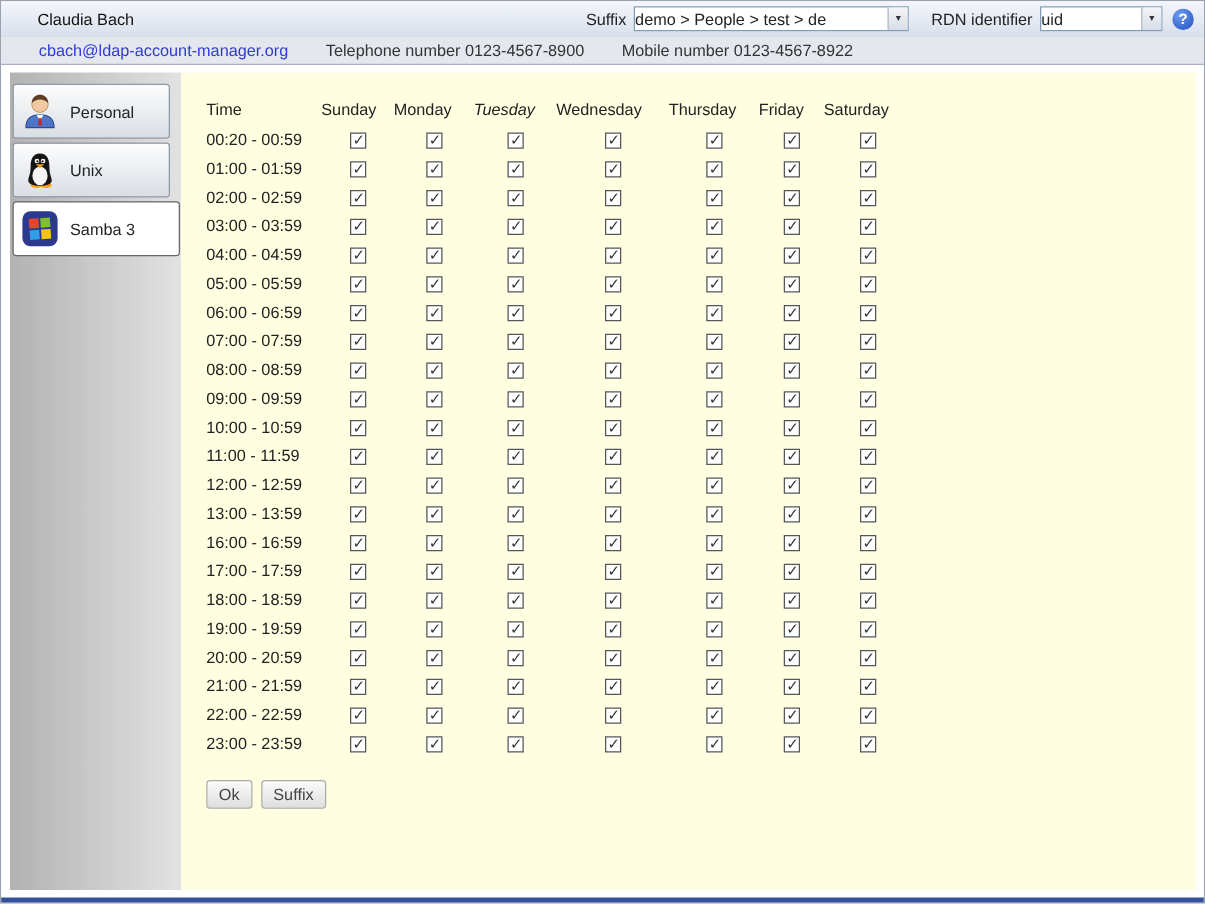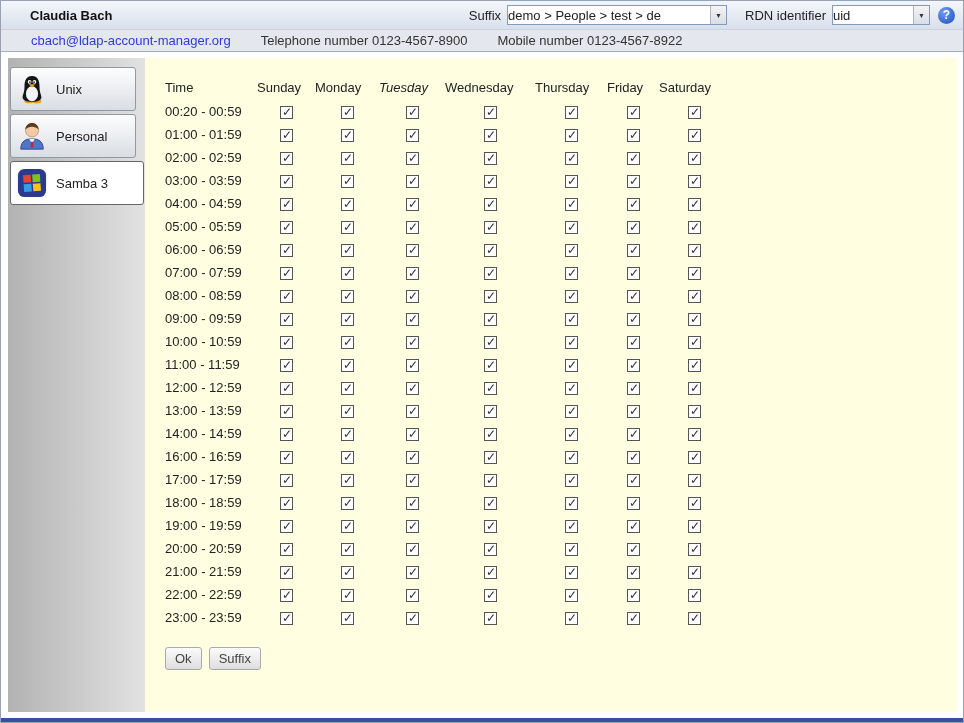--- a/index.html
+++ b/index.html
@@ -19,21 +19,21 @@
   }
 
   
   .titlebar {
     height:29px; flex:0 0 29px;
     background:linear-gradient(#f3f6fb,#d9e0ec);
     display:flex; align-items:center;
     padding:0 8px 0 29px;
     border-bottom:1px solid #ccd2de;
   }
-  .user-name { font-weight:bold; color:#111; }
+  .user-name { font-weight:normal; color:#111; }
   .titlebar-right { margin-left:auto; display:flex; align-items:center; }
   .field-label { margin-right:6px; color:#222; }
   .rdn-label { margin-left:18px; }
 
   .select {
     height:20px; background:#fff;
     border:1px solid #7f9db9;
     display:flex; align-items:center;
     font-size:13px; cursor:default;
   }
@@ -175,47 +175,47 @@
 
   <div class="contactbar">
     <a class="email-link">cbach@ldap-account-manager.org</a>
     <span>Telephone number 0123-4567-8900</span>
     <span>Mobile number 0123-4567-8922</span>
   </div>
 
   <div class="body-row">
 
     <div class="sidebar">
+
+      <div class="tab">
+        <svg class="tab-icon" viewBox="0 0 32 32">
+          <path d="M4 30 C4 21 10 19 16 19 C22 19 28 21 28 30 Z" fill="#4f74c8" stroke="#2c4a8c" stroke-width="1"></path>
+          <path d="M13 19 L16 24 L19 19 Z" fill="#fff"></path>
+          <path d="M15 22 L17 22 L17.5 28 L14.5 28 Z" fill="#c22"></path>
+          <circle cx="16" cy="10" r="7" fill="#f2c9a2" stroke="#b98c5e" stroke-width="0.8"></circle>
+          <path d="M9 9 C9 4 13 2 16 2 C19 2 23 4 23 9 C21 7 19 6 16 6 C13 6 11 7 9 9 Z" fill="#5b3d22"></path>
+        </svg>
+        <span class="tab-label">Personal</span>
+      </div>
 
       <div class="tab">
         <svg class="tab-icon" viewBox="0 0 32 32">
           <ellipse cx="13" cy="29" rx="5" ry="2.4" fill="#f0a21a"></ellipse>
           <ellipse cx="21" cy="29" rx="5" ry="2.4" fill="#f0a21a"></ellipse>
           <path d="M16 2 C10 2 8 7 8 13 C8 20 6 22 6 25 C6 28 10 29.5 16 29.5 C22 29.5 26 28 26 25 C26 22 24 20 24 13 C24 7 22 2 16 2 Z" fill="#151515"></path>
           <ellipse cx="16" cy="21" rx="6.5" ry="8" fill="#f4f4f4"></ellipse>
           <circle cx="13.4" cy="8.3" r="2" fill="#fff"></circle>
           <circle cx="18.6" cy="8.3" r="2" fill="#fff"></circle>
           <circle cx="13.8" cy="8.6" r="0.9" fill="#111"></circle>
           <circle cx="18.2" cy="8.6" r="0.9" fill="#111"></circle>
           <path d="M12.5 11 L19.5 11 L16 14.5 Z" fill="#f0a21a"></path>
         </svg>
         <span class="tab-label">Unix</span>
       </div>
 
-      <div class="tab">
-        <svg class="tab-icon" viewBox="0 0 32 32">
-          <path d="M4 30 C4 21 10 19 16 19 C22 19 28 21 28 30 Z" fill="#4f74c8" stroke="#2c4a8c" stroke-width="1"></path>
-          <path d="M13 19 L16 24 L19 19 Z" fill="#fff"></path>
-          <path d="M15 22 L17 22 L17.5 28 L14.5 28 Z" fill="#c22"></path>
-          <circle cx="16" cy="10" r="7" fill="#f2c9a2" stroke="#b98c5e" stroke-width="0.8"></circle>
-          <path d="M9 9 C9 4 13 2 16 2 C19 2 23 4 23 9 C21 7 19 6 16 6 C13 6 11 7 9 9 Z" fill="#5b3d22"></path>
-        </svg>
-        <span class="tab-label">Personal</span>
-      </div>
-
       <div class="tab active">
         <svg class="tab-icon" viewBox="0 0 32 32">
           <rect x="1" y="1" width="30" height="30" rx="7" fill="#2b3a8f"></rect>
           <g transform="rotate(-4 16 16)">
             <rect x="7" y="7" width="8.2" height="8.2" fill="#e8442c"></rect>
             <rect x="16.8" y="7" width="8.2" height="8.2" fill="#7fbf2a"></rect>
             <rect x="7" y="16.8" width="8.2" height="8.2" fill="#2f9fe8"></rect>
             <rect x="16.8" y="16.8" width="8.2" height="8.2" fill="#f4c21a"></rect>
           </g>
         </svg>
@@ -373,30 +373,20 @@
               <td class="time-cell">13:00 - 13:59</td>
               <td class="check-cell"><input type="checkbox" checked="" style=""></td>
               <td class="check-cell"><input type="checkbox" checked="" style=""></td>
               <td class="check-cell"><input type="checkbox" checked="" style=""></td>
               <td class="check-cell"><input type="checkbox" checked="" style=""></td>
               <td class="check-cell"><input type="checkbox" checked="" style=""></td>
               <td class="check-cell"><input type="checkbox" checked="" style=""></td>
               <td class="check-cell"><input type="checkbox" checked="" style=""></td>
             </tr>
             <tr>
-              <td class="time-cell">14:00 - 14:59</td>
-              <td class="check-cell"><input type="checkbox" checked="" style=""></td>
-              <td class="check-cell"><input type="checkbox" checked="" style=""></td>
-              <td class="check-cell"><input type="checkbox" checked="" style=""></td>
-              <td class="check-cell"><input type="checkbox" checked="" style=""></td>
-              <td class="check-cell"><input type="checkbox" checked="" style=""></td>
-              <td class="check-cell"><input type="checkbox" checked="" style=""></td>
-              <td class="check-cell"><input type="checkbox" checked="" style=""></td>
-            </tr>
-            <tr>
               <td class="time-cell">16:00 - 16:59</td>
               <td class="check-cell"><input type="checkbox" checked="" style=""></td>
               <td class="check-cell"><input type="checkbox" checked="" style=""></td>
               <td class="check-cell"><input type="checkbox" checked="" style=""></td>
               <td class="check-cell"><input type="checkbox" checked="" style=""></td>
               <td class="check-cell"><input type="checkbox" checked="" style=""></td>
               <td class="check-cell"><input type="checkbox" checked="" style=""></td>
               <td class="check-cell"><input type="checkbox" checked="" style=""></td>
             </tr>
             <tr>

